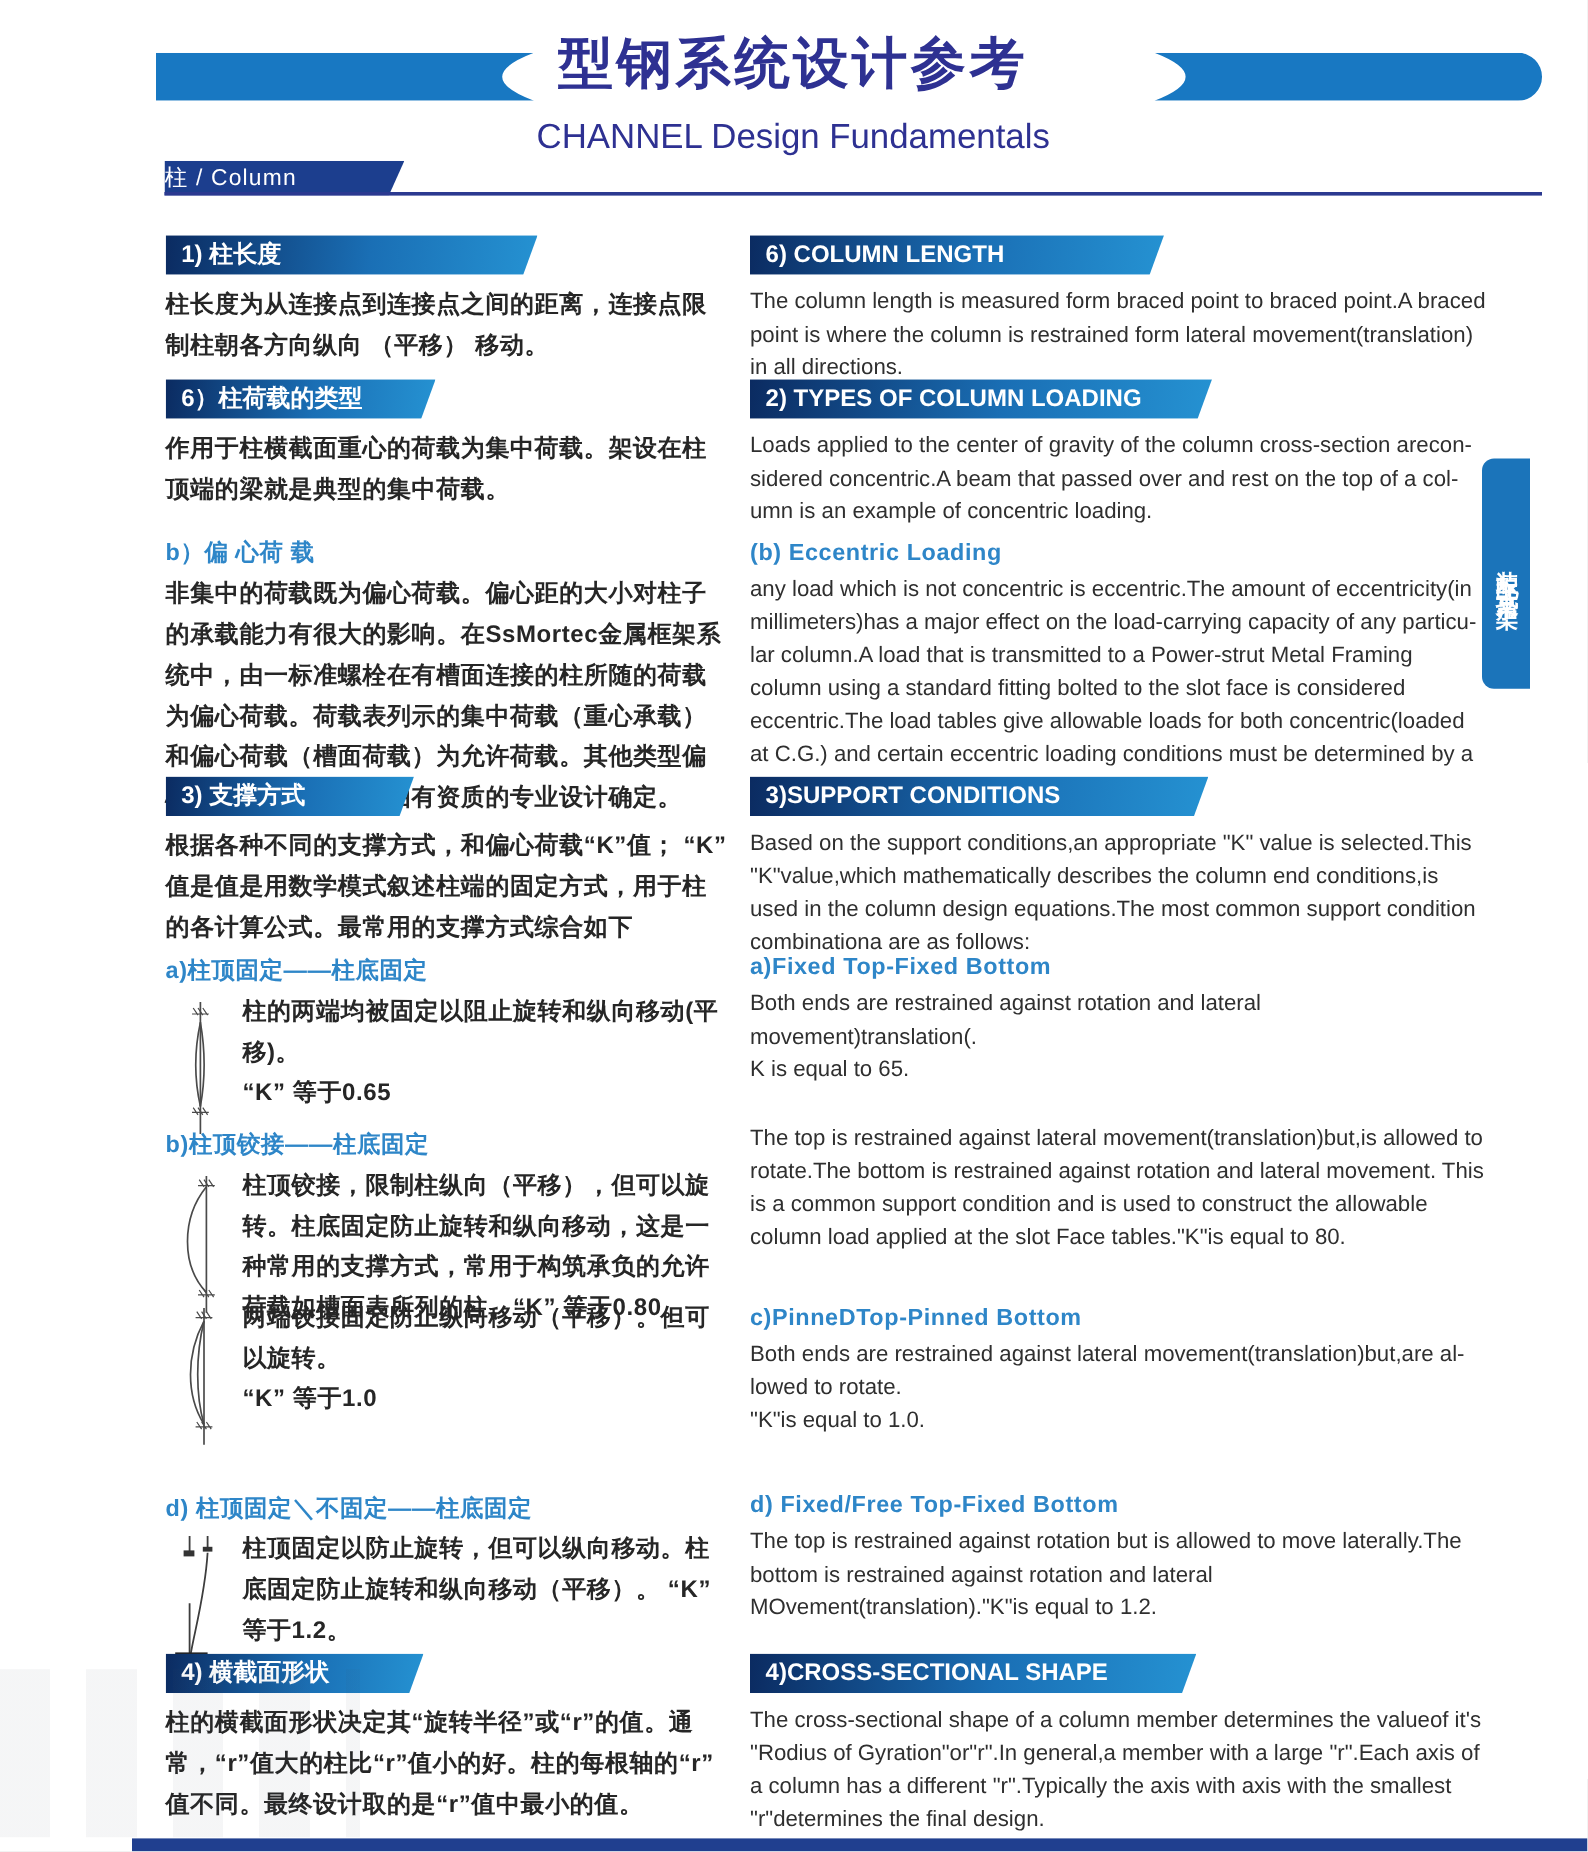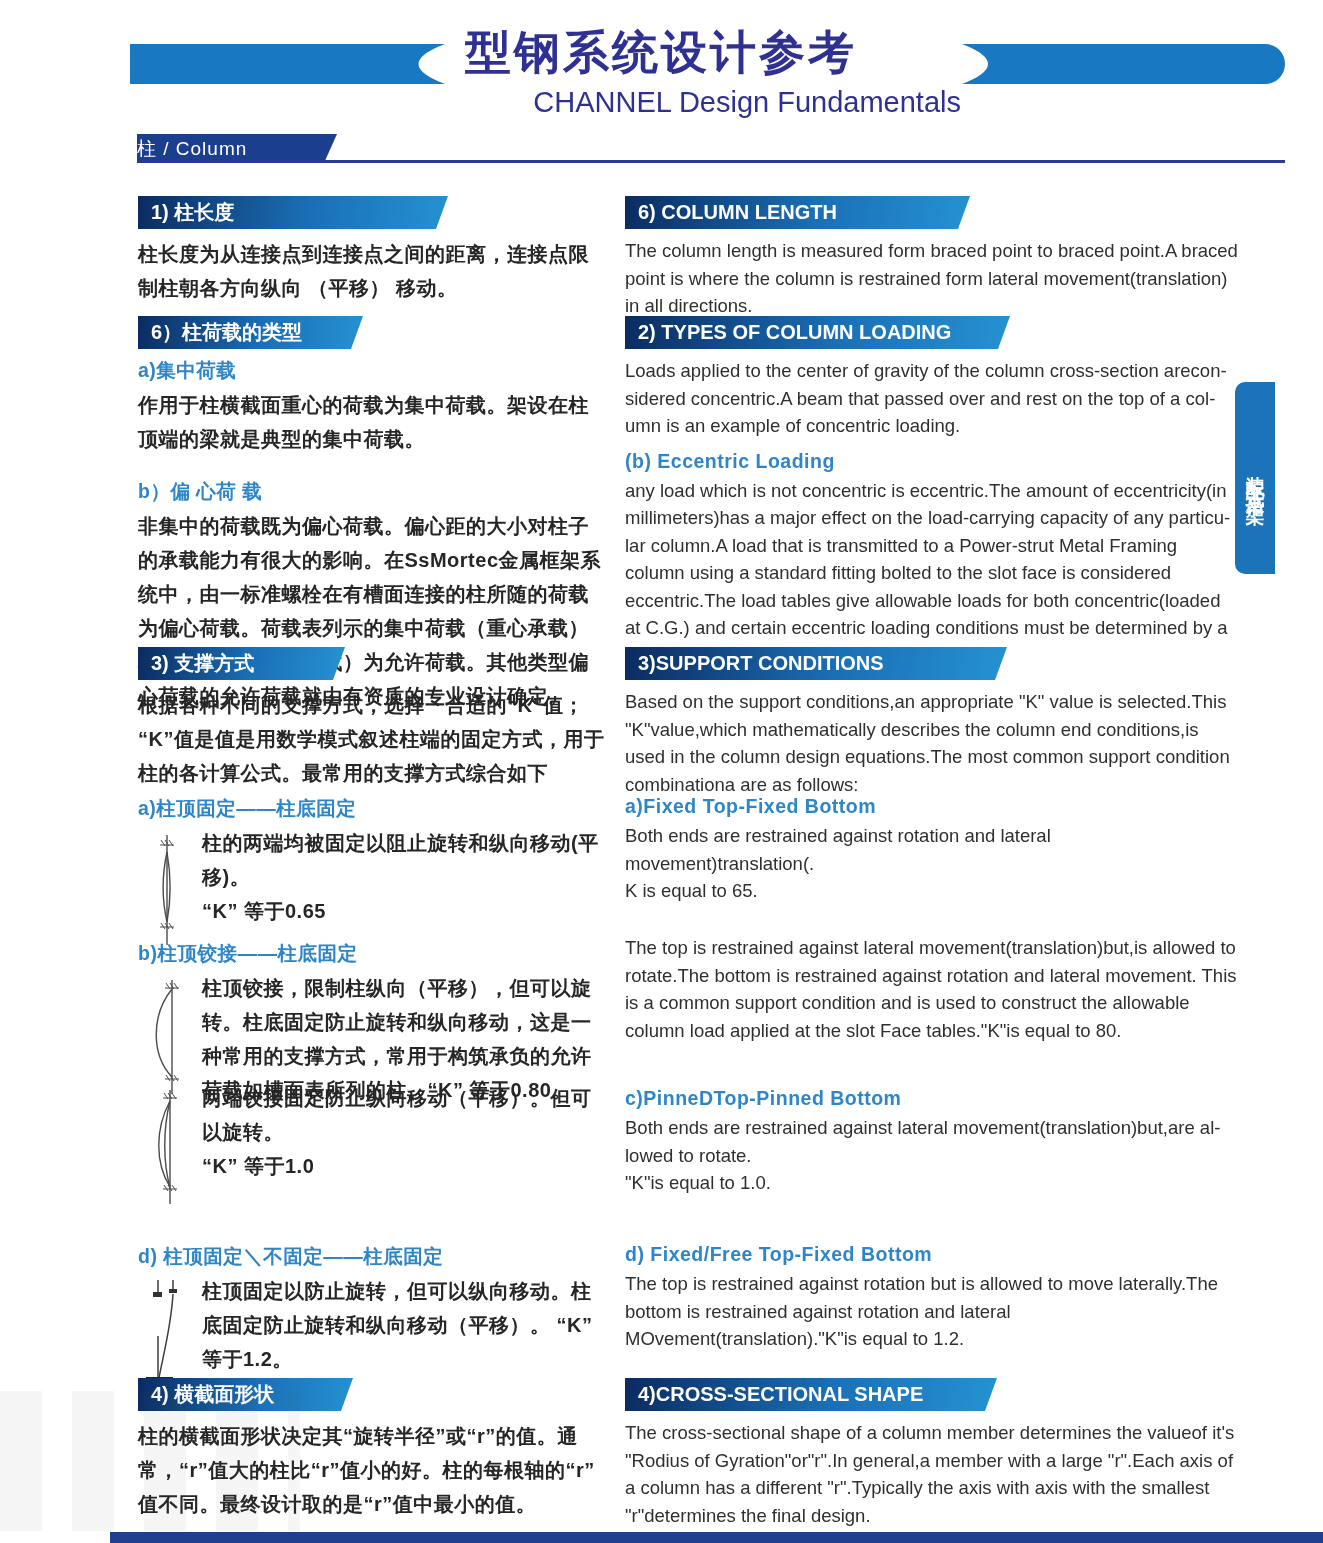--- a/index.html
+++ b/index.html
@@ -8,21 +8,21 @@
     --sub-blue:#2e86c8; --ribbon:#1878c2; --sidetab:#1b74ba;
     --zh-text:#262626; --en-text:#2f2f2f;
   }
   html,body{margin:0;padding:0;background:#e8e8e8;}
   .page{position:relative;width:1323px;height:1543px;background:#ffffff;margin:0 auto;
         font-family:Liberation Sans, sans-serif;overflow:hidden;}
 
   
   .title-wrap{position:absolute;left:361px;top:22px;width:600px;text-align:center;}
   .doc-title{font-size:46px;font-weight:bold;color:var(--ink);letter-spacing:3px;margin:0;}
-  .doc-subtitle{font-size:29px;font-weight:500;color:var(--ink);margin-top:2px;text-align:right;}
+  .doc-subtitle{font-size:29px;font-weight:500;color:var(--ink);margin-top:14px;}
   .ribbon{position:absolute;top:44px;height:40px;background:var(--ribbon);}
   .ribbon-left{left:130px;width:315px;clip-path:path('M0,0 L315,0 Q262,20 315,40 L0,40 Z');}
   .ribbon-right{left:952px;width:333px;clip-path:path('M10,0 L313,0 A20,20 0 0 1 333,20 A20,20 0 0 1 313,40 L10,40 Q62,20 10,0 Z');}
   .main-rule{position:absolute;left:137px;top:160px;width:1148px;height:3px;background:var(--rule);}
 
   
   .col-tab{position:absolute;left:137px;top:134px;width:200px;height:29px;background:var(--navy);
            color:#fff;font-size:19px;line-height:29px;box-sizing:border-box;
            clip-path:polygon(0 0,100% 0,calc(100% - 13px) 100%,0 100%);letter-spacing:1px;}
 
@@ -80,37 +80,36 @@
     </div>
     <div class="en-col">
       <div class="sec-head" style="width:345px">6) COLUMN LENGTH</div>
       <div class="en-body">The column length is measured form braced point to braced point.A braced point is where the column is restrained form lateral movement(translation) in all directions.</div>
     </div>
   </div>
 
   <div class="row" style="top:316px">
     <div class="zh-col">
       <div class="sec-head" style="width:225px">6）柱荷载的类型</div>
-      <div class="sub-head">a)集中荷载</div>
       <div class="zh-body">作用于柱横截面重心的荷载为集中荷载。架设在柱顶端的梁就是典型的集中荷载。</div>
       <div class="sub-head" style="margin-top:22px">b）偏 心荷 载</div>
       <div class="zh-body">非集中的荷载既为偏心荷载。偏心距的大小对柱子的承载能力有很大的影响。在SsMortec金属框架系统中，由一标准螺栓在有槽面连接的柱所随的荷载为偏心荷载。荷载表列示的集中荷载（重心承载）和偏心荷载（槽面荷载）为允许荷载。其他类型偏心荷载的允许荷载就由有资质的专业设计确定。</div>
     </div>
     <div class="en-col">
       <div class="sec-head" style="width:385px">2) TYPES OF COLUMN LOADING</div>
       <div class="en-body">Loads applied to the center of gravity of the column cross-section arecon-sidered concentric.A beam that passed over and rest on the top of a col-umn is an example of concentric loading.</div>
       <div class="sub-head" style="margin-top:10px">(b) Eccentric Loading</div>
       <div class="en-body">any load which is not concentric is eccentric.The amount of eccentricity(in millimeters)has a major effect on the load-carrying capacity of any particu-lar column.A load that is transmitted to a Power-strut Metal Framing column using a standard fitting bolted to the slot face is considered eccentric.The load tables give allowable loads for both concentric(loaded at C.G.) and certain eccentric loading conditions must be determined by a qualified de-sign professional.</div>
     </div>
   </div>
 
   <div class="row" style="top:647px">
     <div class="zh-col">
       <div class="sec-head" style="width:207px">3) 支撑方式</div>
-      <div class="zh-body">根据各种不同的支撑方式，选择一合适的“K”值； “K”值是值是用数学模式叙述柱端的固定方式，用于柱的各计算公式。最常用的支撑方式综合如下</div>
+      <div class="zh-body">根据各种不同的支撑方式，和偏心荷载“K”值； “K”值是值是用数学模式叙述柱端的固定方式，用于柱的各计算公式。最常用的支撑方式综合如下</div>
     </div>
     <div class="en-col">
       <div class="sec-head" style="width:382px">3)SUPPORT CONDITIONS</div>
       <div class="en-body">Based on the support conditions,an appropriate "K" value is selected.This "K"value,which mathematically describes the column end conditions,is used in the column design equations.The most common support condition combinationa are as follows:</div>
     </div>
   </div>
 
   <div class="row" style="top:789px">
     <div class="zh-col">
       <div class="sub-head">a)柱顶固定——柱底固定</div>

